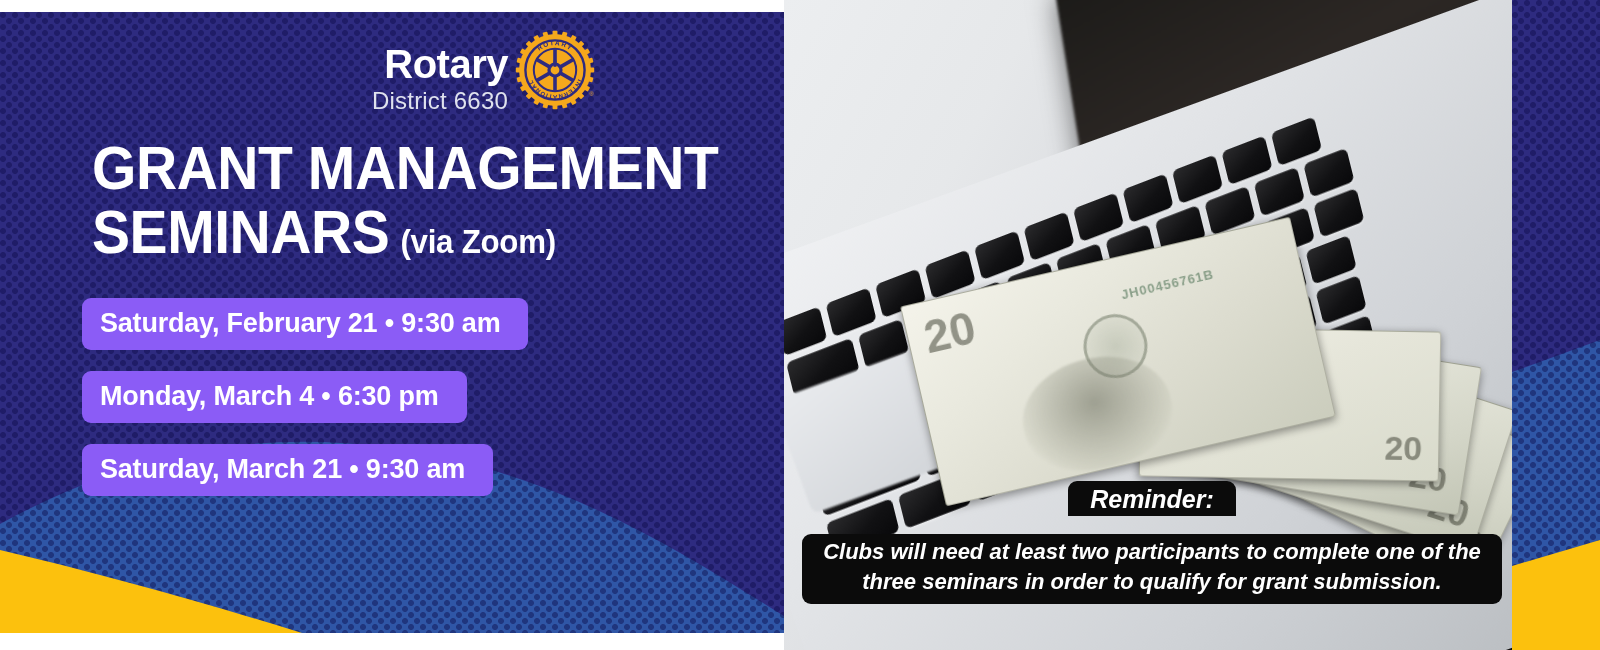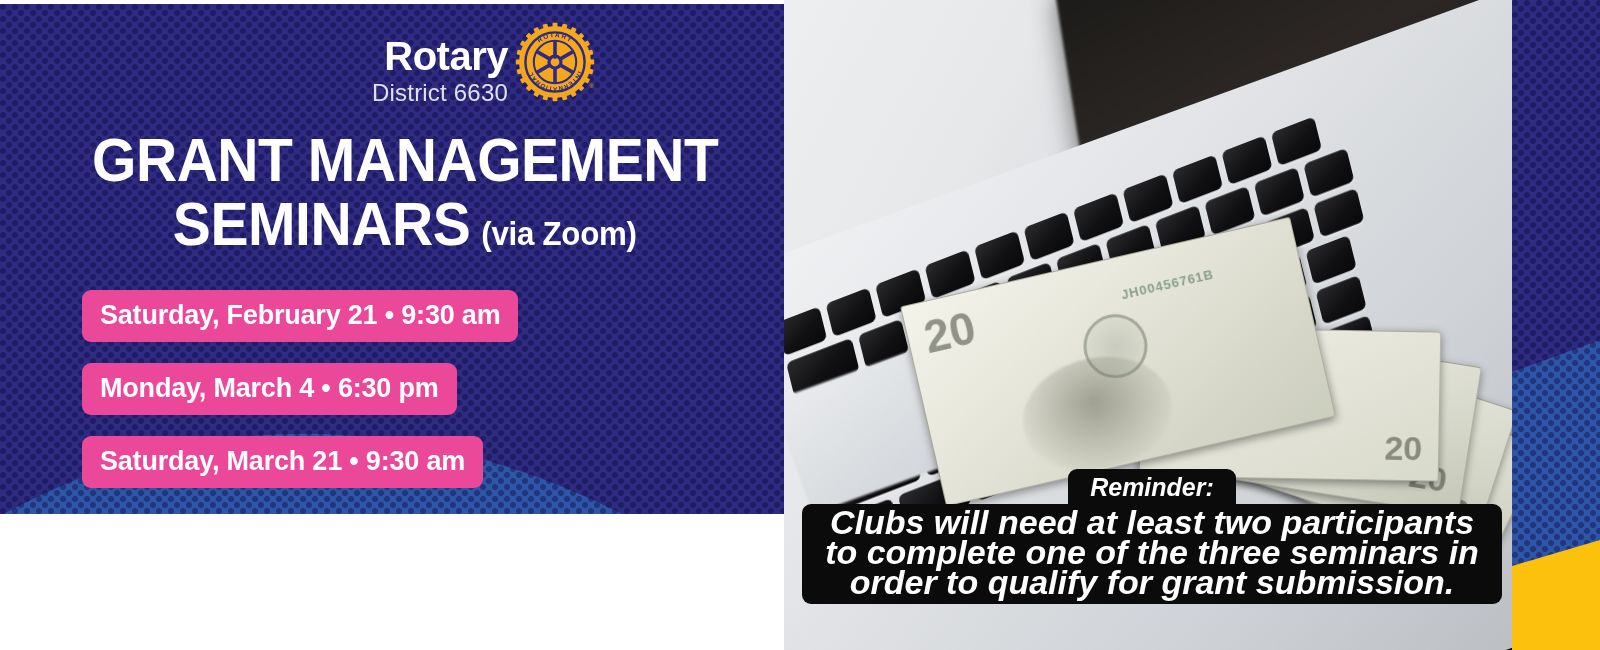--- a/index.html
+++ b/index.html
@@ -2,21 +2,21 @@
 <html><head>
 <meta charset="utf-8">
 <style>
   * { margin:0; padding:0; box-sizing:border-box; }
   html,body { width:1600px; height:650px; overflow:hidden; background:#fff;
     font-family:"Liberation Sans", sans-serif; }
 
   .banner { position:relative; width:1600px; height:650px; overflow:hidden; }
 
   
-  .left-panel { position:absolute; left:0; top:4px; width:784px; height:510px;
+  .left-panel { position:absolute; left:0; top:12px; width:784px; height:621px;
     overflow:hidden; background:#2e2b80; }
 
   .halftone { position:absolute; inset:0;
     background-image:
       radial-gradient(circle at 3px 3px, rgba(10,8,70,.42) 2.7px, rgba(0,0,0,0) 3.2px),
       radial-gradient(circle at 3px 3px, rgba(10,8,70,.42) 2.7px, rgba(0,0,0,0) 3.2px);
     background-size:12px 12px, 12px 12px;
     background-position:0 0, 6px 6px;
     pointer-events:none; }
 
@@ -28,33 +28,33 @@
     display:flex; align-items:flex-start; }
   .rotary-words { display:flex; flex-direction:column; align-items:flex-end;
     padding-top:16px; margin-right:7px; }
   .rotary-name { color:#ffffff; font-size:40px; font-weight:bold;
     letter-spacing:-0.5px; line-height:44px; }
   .rotary-district { color:#dfe2ee; font-size:24px; font-weight:400;
     line-height:27px; margin-top:1px; letter-spacing:.2px; }
   .rotary-wheel { width:80px; height:80px; flex:0 0 80px; margin-top:4px; }
 
   
-  .headline { position:absolute; left:92px; top:124px; width:680px;text-align:center; }
+  .headline { position:absolute; left:92px; top:124px; width:680px; }
   .headline-line { color:#ffffff; font-weight:bold; font-size:62px;
     line-height:64px; letter-spacing:-0.5px;
     font-stretch:condensed; transform:scaleX(.92); transform-origin:left center;
     white-space:nowrap; }
   .via-zoom { font-size:34px; font-weight:bold; letter-spacing:-0.3px;
     margin-left:12px; }
 
   
   .dates { position:absolute; left:82px; top:286px; display:flex;
     flex-direction:column; gap:21px; align-items:flex-start; }
-  .date-pill { background:#ec4899; border-radius:9px;
-    padding:7px 18px 9px 18px; color:#ffffff; font-size:27px; font-weight:bold;
+  .date-pill { background:#8b5cf6; border-radius:9px;
+    padding:7px 28px 9px 18px; color:#ffffff; font-size:27px; font-weight:bold;
     letter-spacing:-0.2px; white-space:nowrap; line-height:36px; }
 
   
   .photo { position:absolute; left:784px; top:0; width:728px; height:650px;
     overflow:hidden; background:#cfd2d6; }
 
   .photo-bg { position:absolute; inset:0;
     background:
       linear-gradient(118deg, #eceef0 0%, #e6e8ea 24%, #dddfe2 38%, #cfd2d6 48%, #9aa0a6 58%, #3a3b3d 66%, #17181a 78%, #0c0c0d 100%); }
 
@@ -104,26 +104,26 @@
   .bill-seal { position:absolute; left:168px; top:54px; width:64px; height:64px;
     border-radius:50%; border:3px solid rgba(90,100,80,.42);
     background:radial-gradient(circle,rgba(150,160,140,.35),rgba(200,205,190,.1)); }
   .bill-portrait { position:absolute; left:92px; top:92px; width:150px; height:110px;
     border-radius:50% 50% 45% 45%;
     background:radial-gradient(ellipse at 50% 40%, rgba(105,108,92,.55), rgba(170,173,155,.18) 70%, rgba(0,0,0,0) 78%);
     filter:blur(1px); }
 
   
   .reminder { position:absolute; left:18px; bottom:46px; width:700px;
-    display:flex; flex-direction:column; align-items:center; }
+    display:flex; flex-direction:column; align-items:center;gap:18px; }
   .reminder-title { background:#0b0b0b; color:#ffffff; font-style:italic;
     font-weight:bold; font-size:25px; line-height:30px;
     border-radius:9px 9px 0 0; padding:3px 22px 2px 22px; }
   .reminder-body { background:#0b0b0b; color:#ffffff; font-style:italic;
-    font-weight:bold; font-size:34px; line-height:30px; text-align:center;
+    font-weight:bold; font-size:22px; line-height:30px; text-align:center;
     border-radius:9px; padding:3px 16px 7px 16px; width:700px; }
 
   
   .right-strip { position:absolute; left:1512px; top:0; width:88px; height:650px;
     overflow:hidden; background:#2e2b80; }
   .rs-light { position:absolute; left:0; top:0; width:88px; height:650px; }
   .rs-yellow { position:absolute; left:0; top:0; width:88px; height:650px; }
 </style>
 </head>
 <body>

